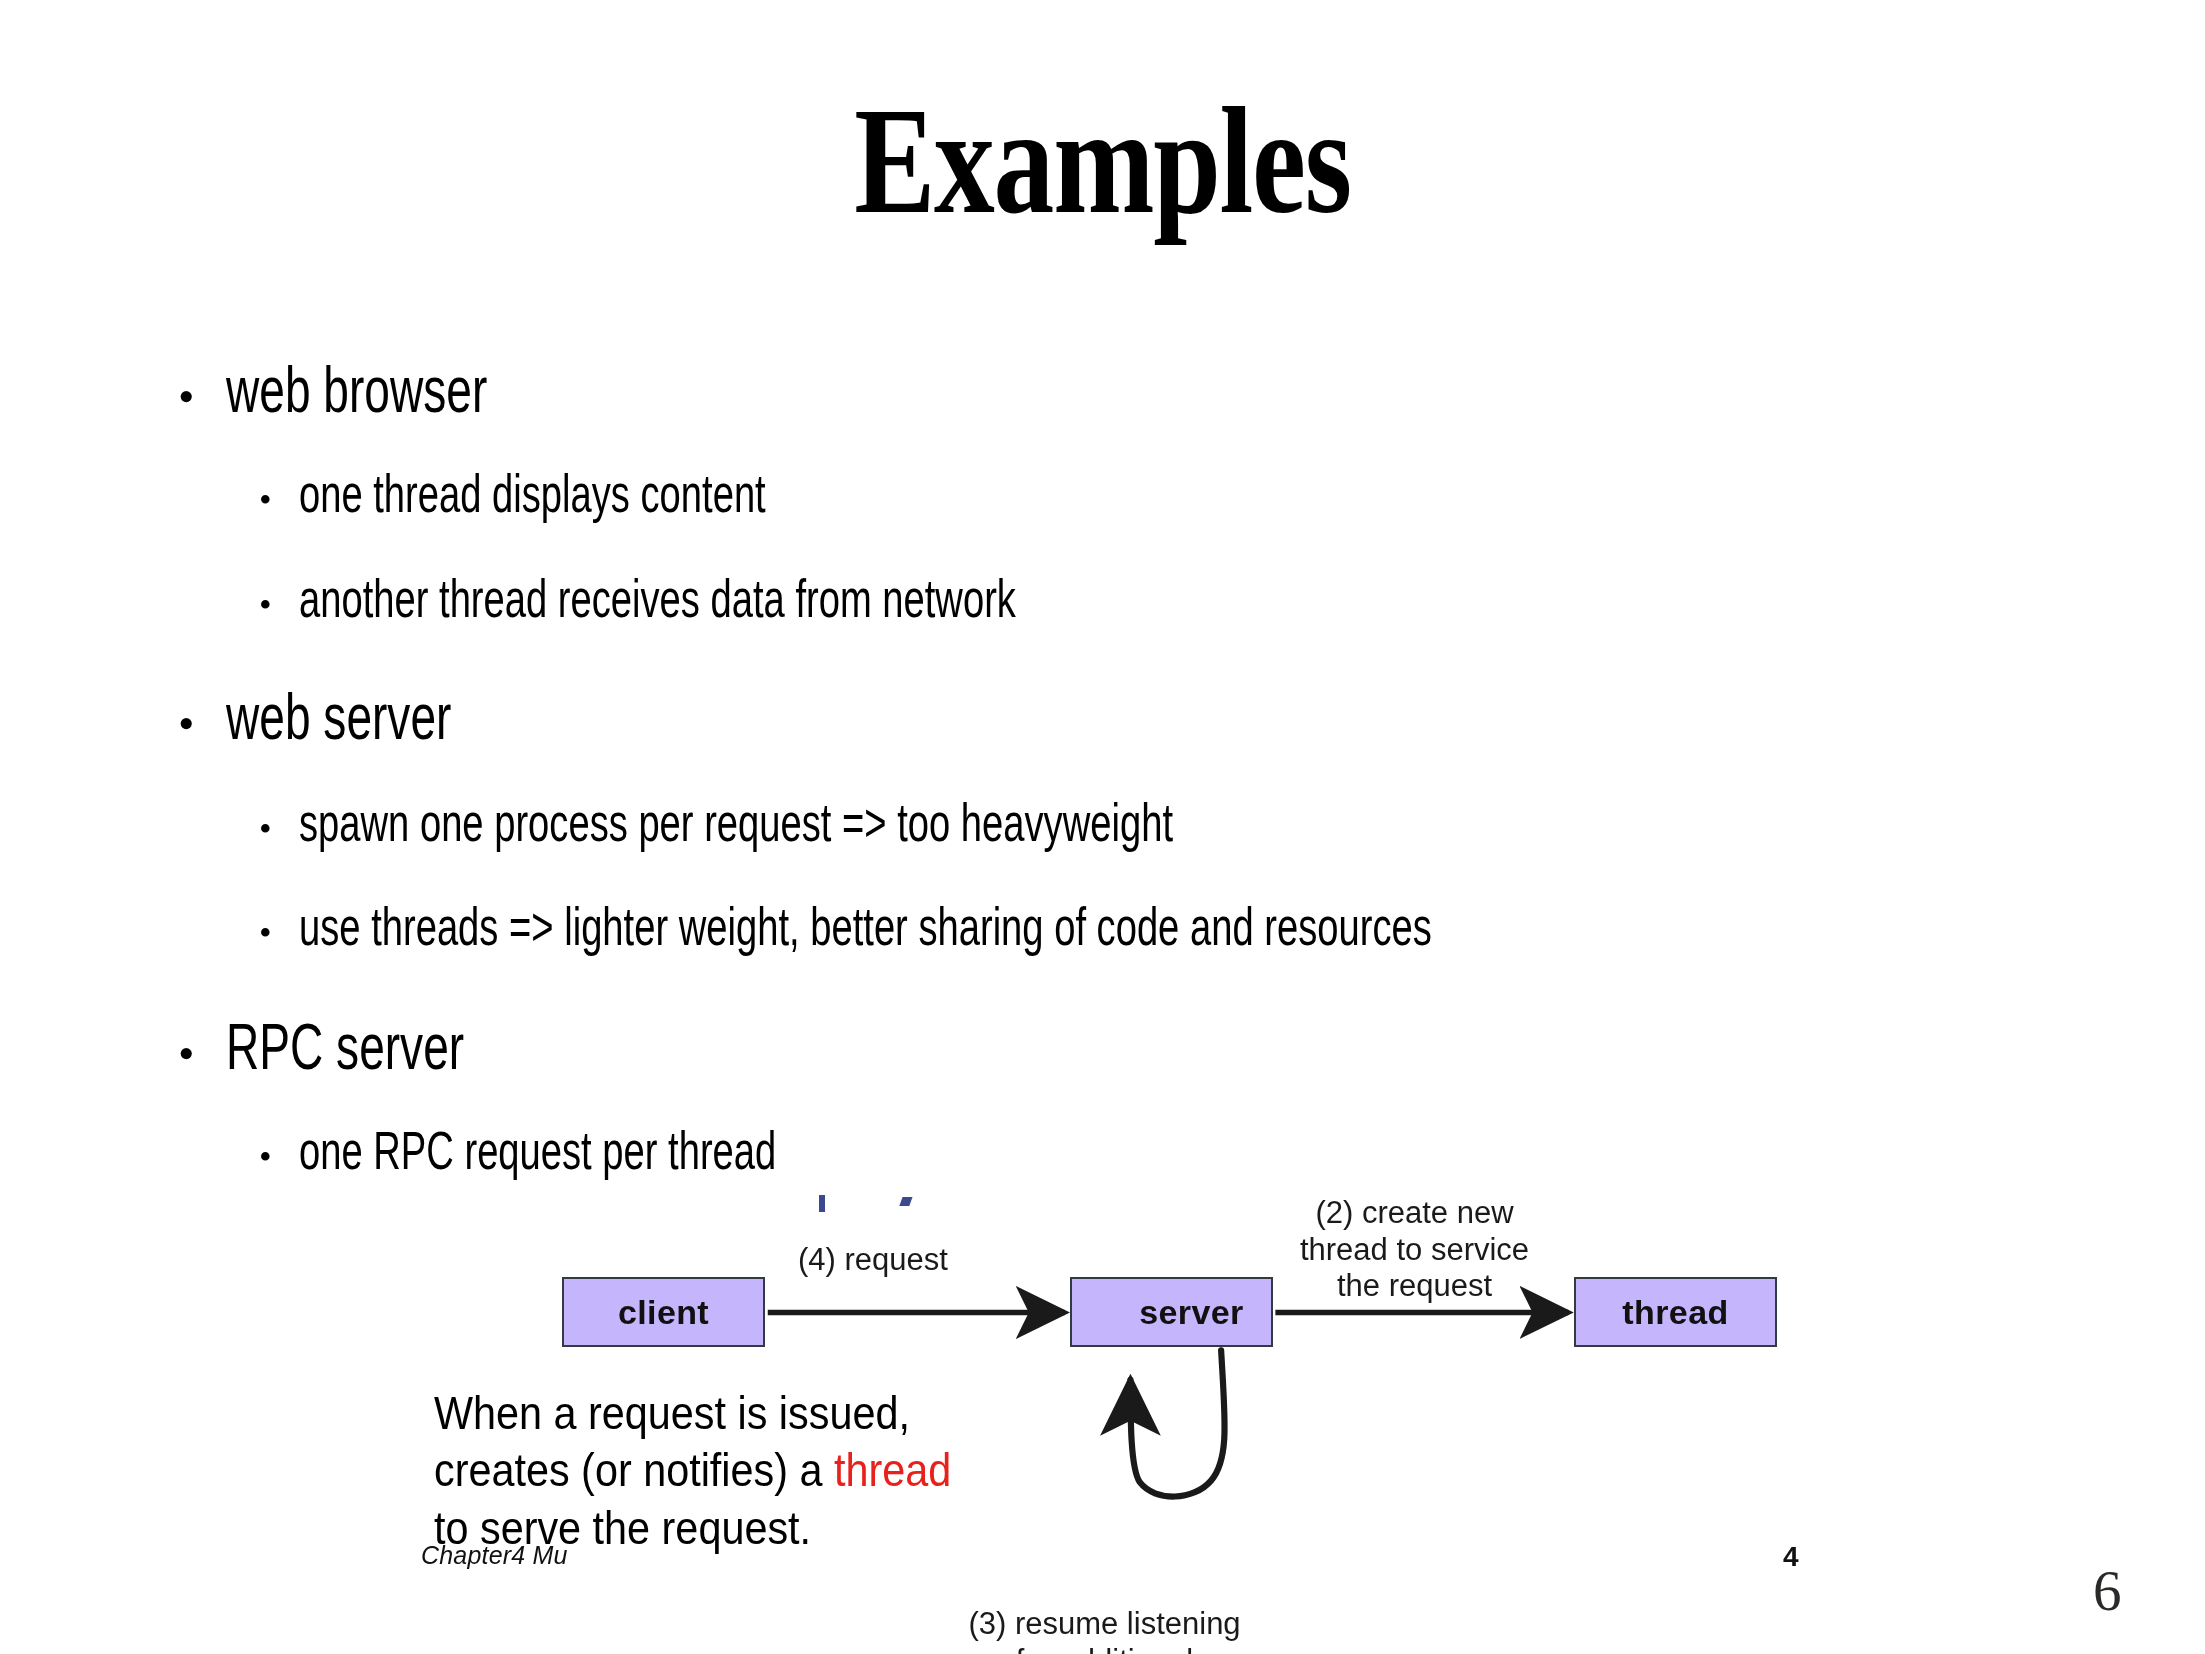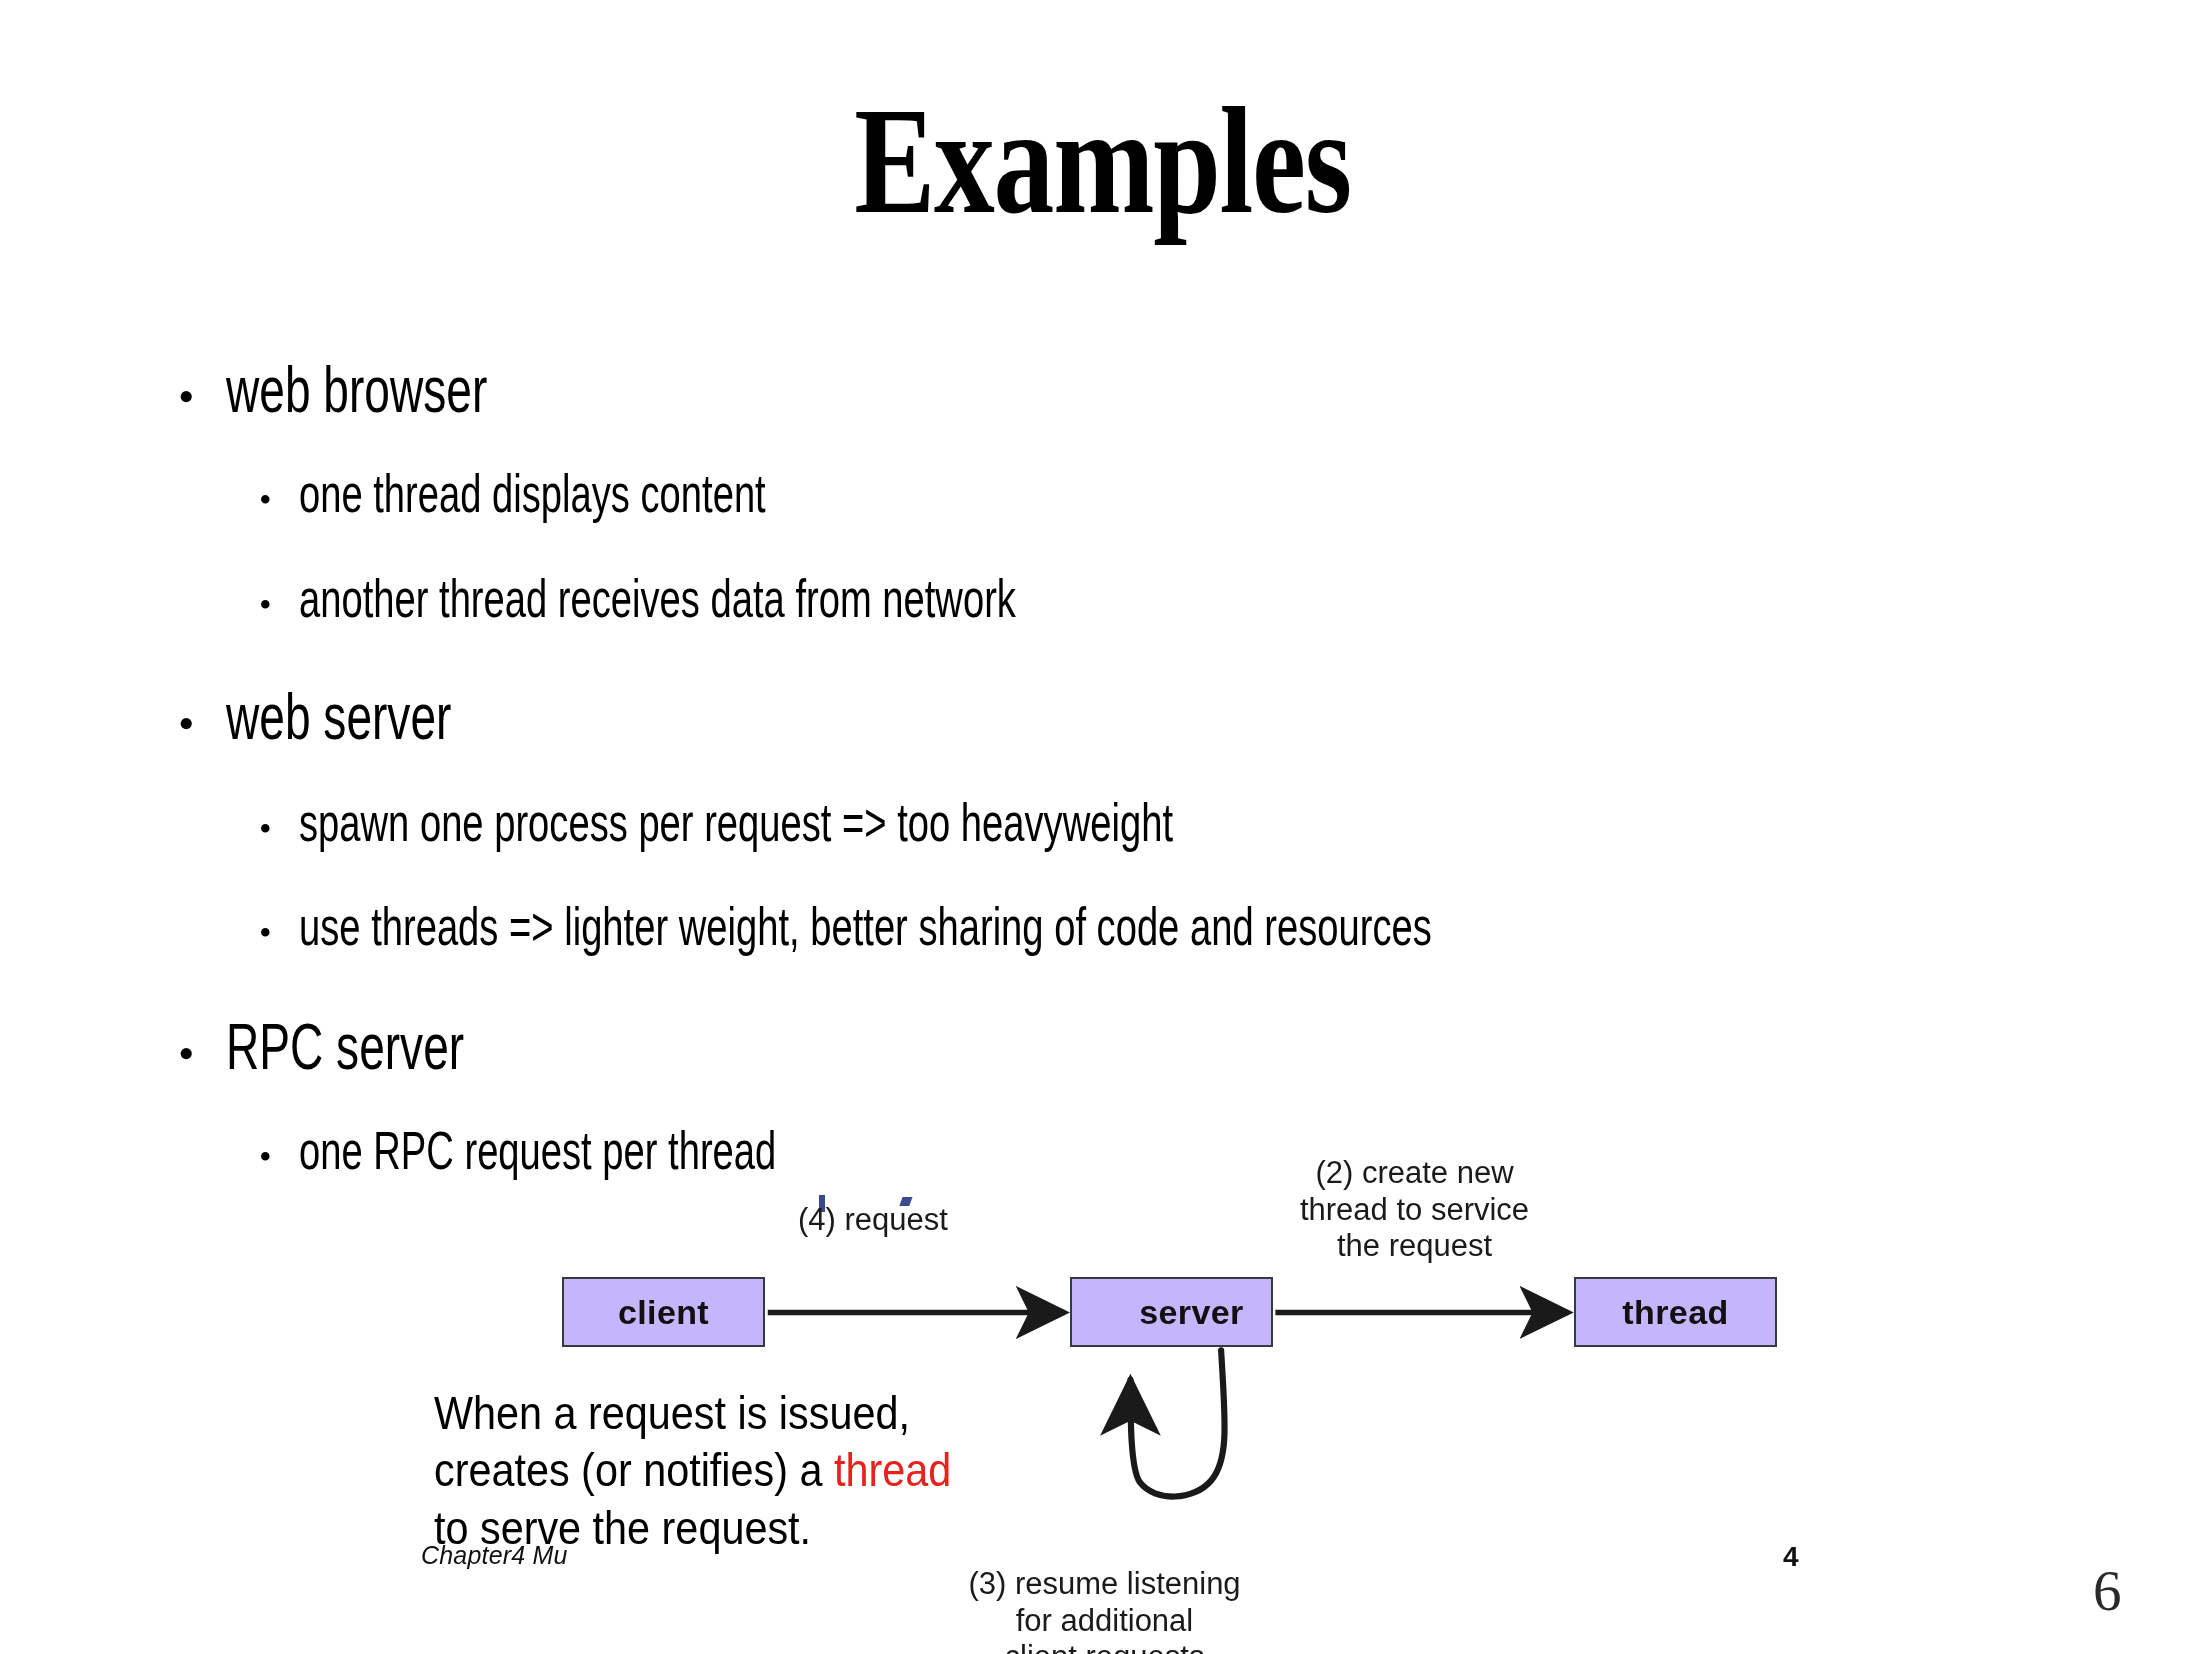--- a/index.html
+++ b/index.html
@@ -119,20 +119,21 @@
   #box-thread { left: 1155px; top: 91px; width: 203px; height: 70px; }
 
   .dlabel {
     position: absolute;
     font-family: "Liberation Sans", sans-serif;
     font-size: 31px;
     line-height: 1.18;
     color: #1a1a1a;
     text-align: center;
     white-space: pre-line;
+    margin-top: 40px;
   }
 
   #lbl-1 { left: 326px;  top: 15.5px;  width: 256px; }
   #lbl-2 { left: 829px; top: -31px; width: 333px; }
   #lbl-3 { left: 775px; top: 380px; width: 333px; transform: translateX(-256px); }
 
   .dsvg {
     position: absolute;
     left: 0; top: 0;
     width: 1395px;

